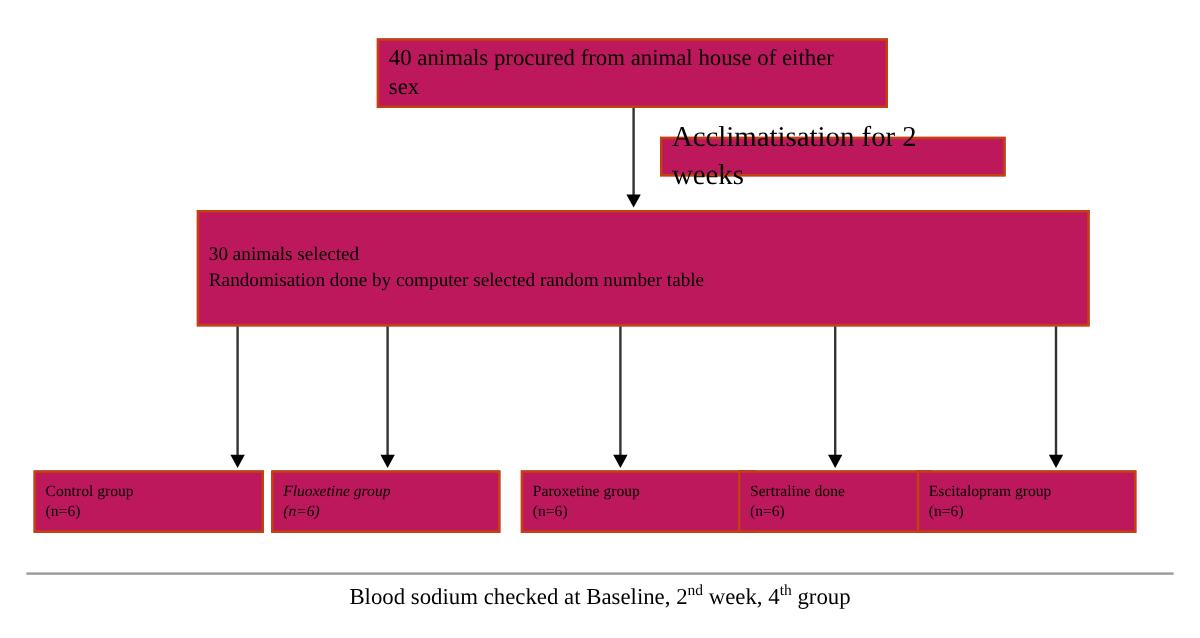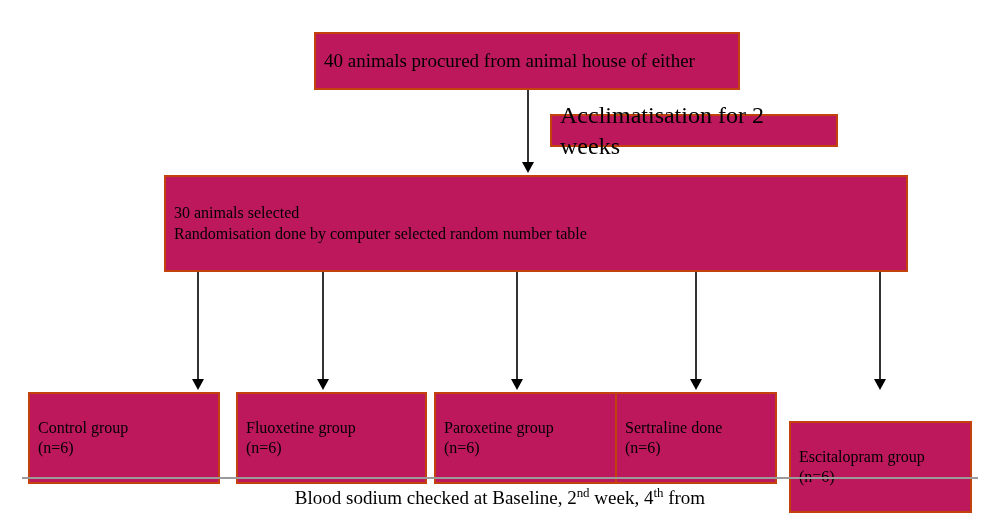--- a/index.html
+++ b/index.html
@@ -51,28 +51,28 @@
   }
   #box-random {
     left: 164px;
     top: 175px;
     width: 744px;
     height: 97px;
     font-size: 16px;
   }
   .group-box {
     top: 392px;
-    height: 92px;
-    font-size: 16px;
+    height: 52px;
+    font-size: 13px;
   }
   #group-0 { left: 28px;  width: 192px; }
-  #group-1 { left: 236px; width: 191px; }
+  #group-1 { left: 226px; width: 191px; font-style: italic; }
   #group-2 { left: 434px; width: 196px; }
   #group-3 { left: 615px; width: 162px; }
-  #group-4 { left: 789px; width: 183px; margin-top: 29px; }
+  #group-4 { left: 764px; width: 183px; }
 
   
   .v-line {
     position: absolute;
     width: 2px;
     background: #333333;
   }
   .arrow-head {
     position: absolute;
     width: 0;
@@ -124,20 +124,21 @@
   }
 </style>
 </head>
 <body>
 
 <div id="canvas">
 
   <div class="box" id="box-top">
     <div class="box-inner">
       <span class="box-line">40 animals procured from animal house of either</span>
+      <span class="box-line">sex</span>
     </div>
   </div>
 
   <div class="v-line" id="trunk-line"></div>
   <div class="arrow-head" id="trunk-head"></div>
 
   <div class="box" id="box-acclim">
     <div class="box-inner">
       <span class="box-line">Acclimatisation for 2 weeks</span>
     </div>
@@ -187,16 +188,16 @@
   </div>
   <div class="box group-box" id="group-4">
     <div class="box-inner">
       <span class="box-line">Escitalopram group</span>
       <span class="box-line">(n=6)</span>
     </div>
   </div>
 
   <div id="bottom-rule"></div>
   <div id="caption">
-    <span>Blood sodium checked at Baseline, 2</span><sup>nd</sup><span> week, 4</span><sup>th</sup><span> from</span>
+    <span>Blood sodium checked at Baseline, 2</span><sup>nd</sup><span> week, 4</span><sup>th</sup><span> group</span>
   </div>
 
 </div>
 
 </body></html>

